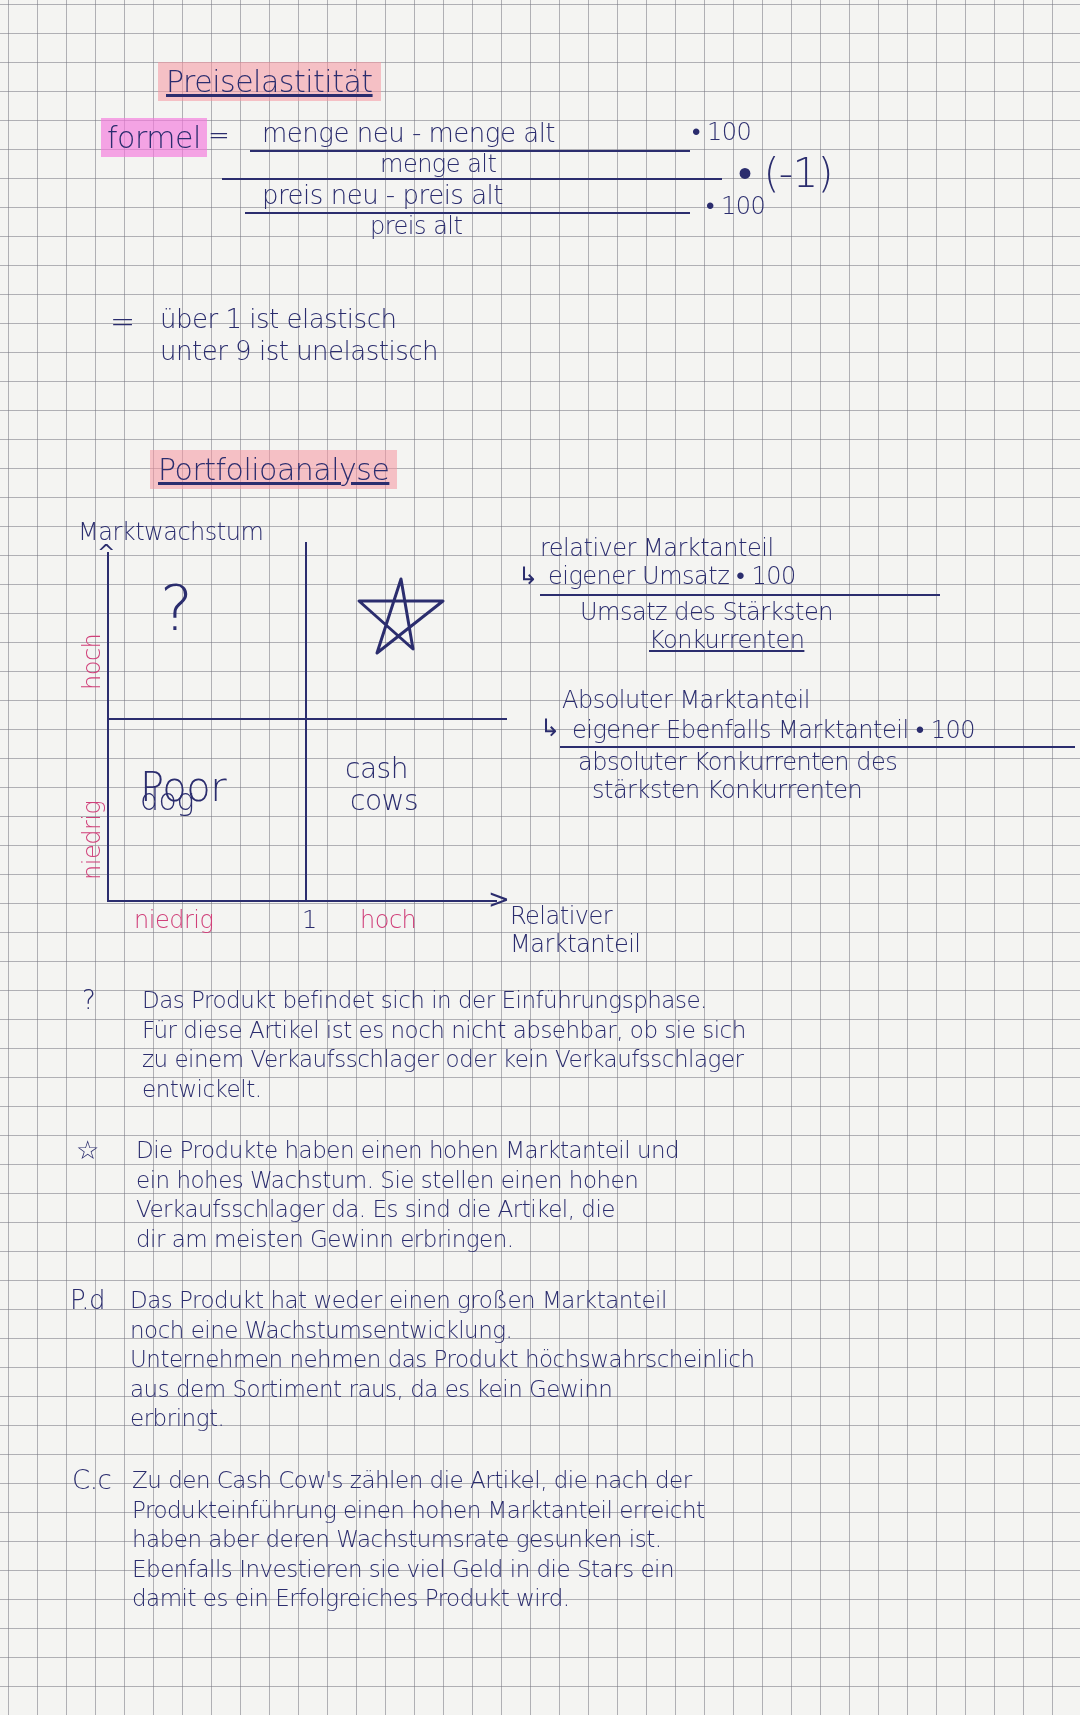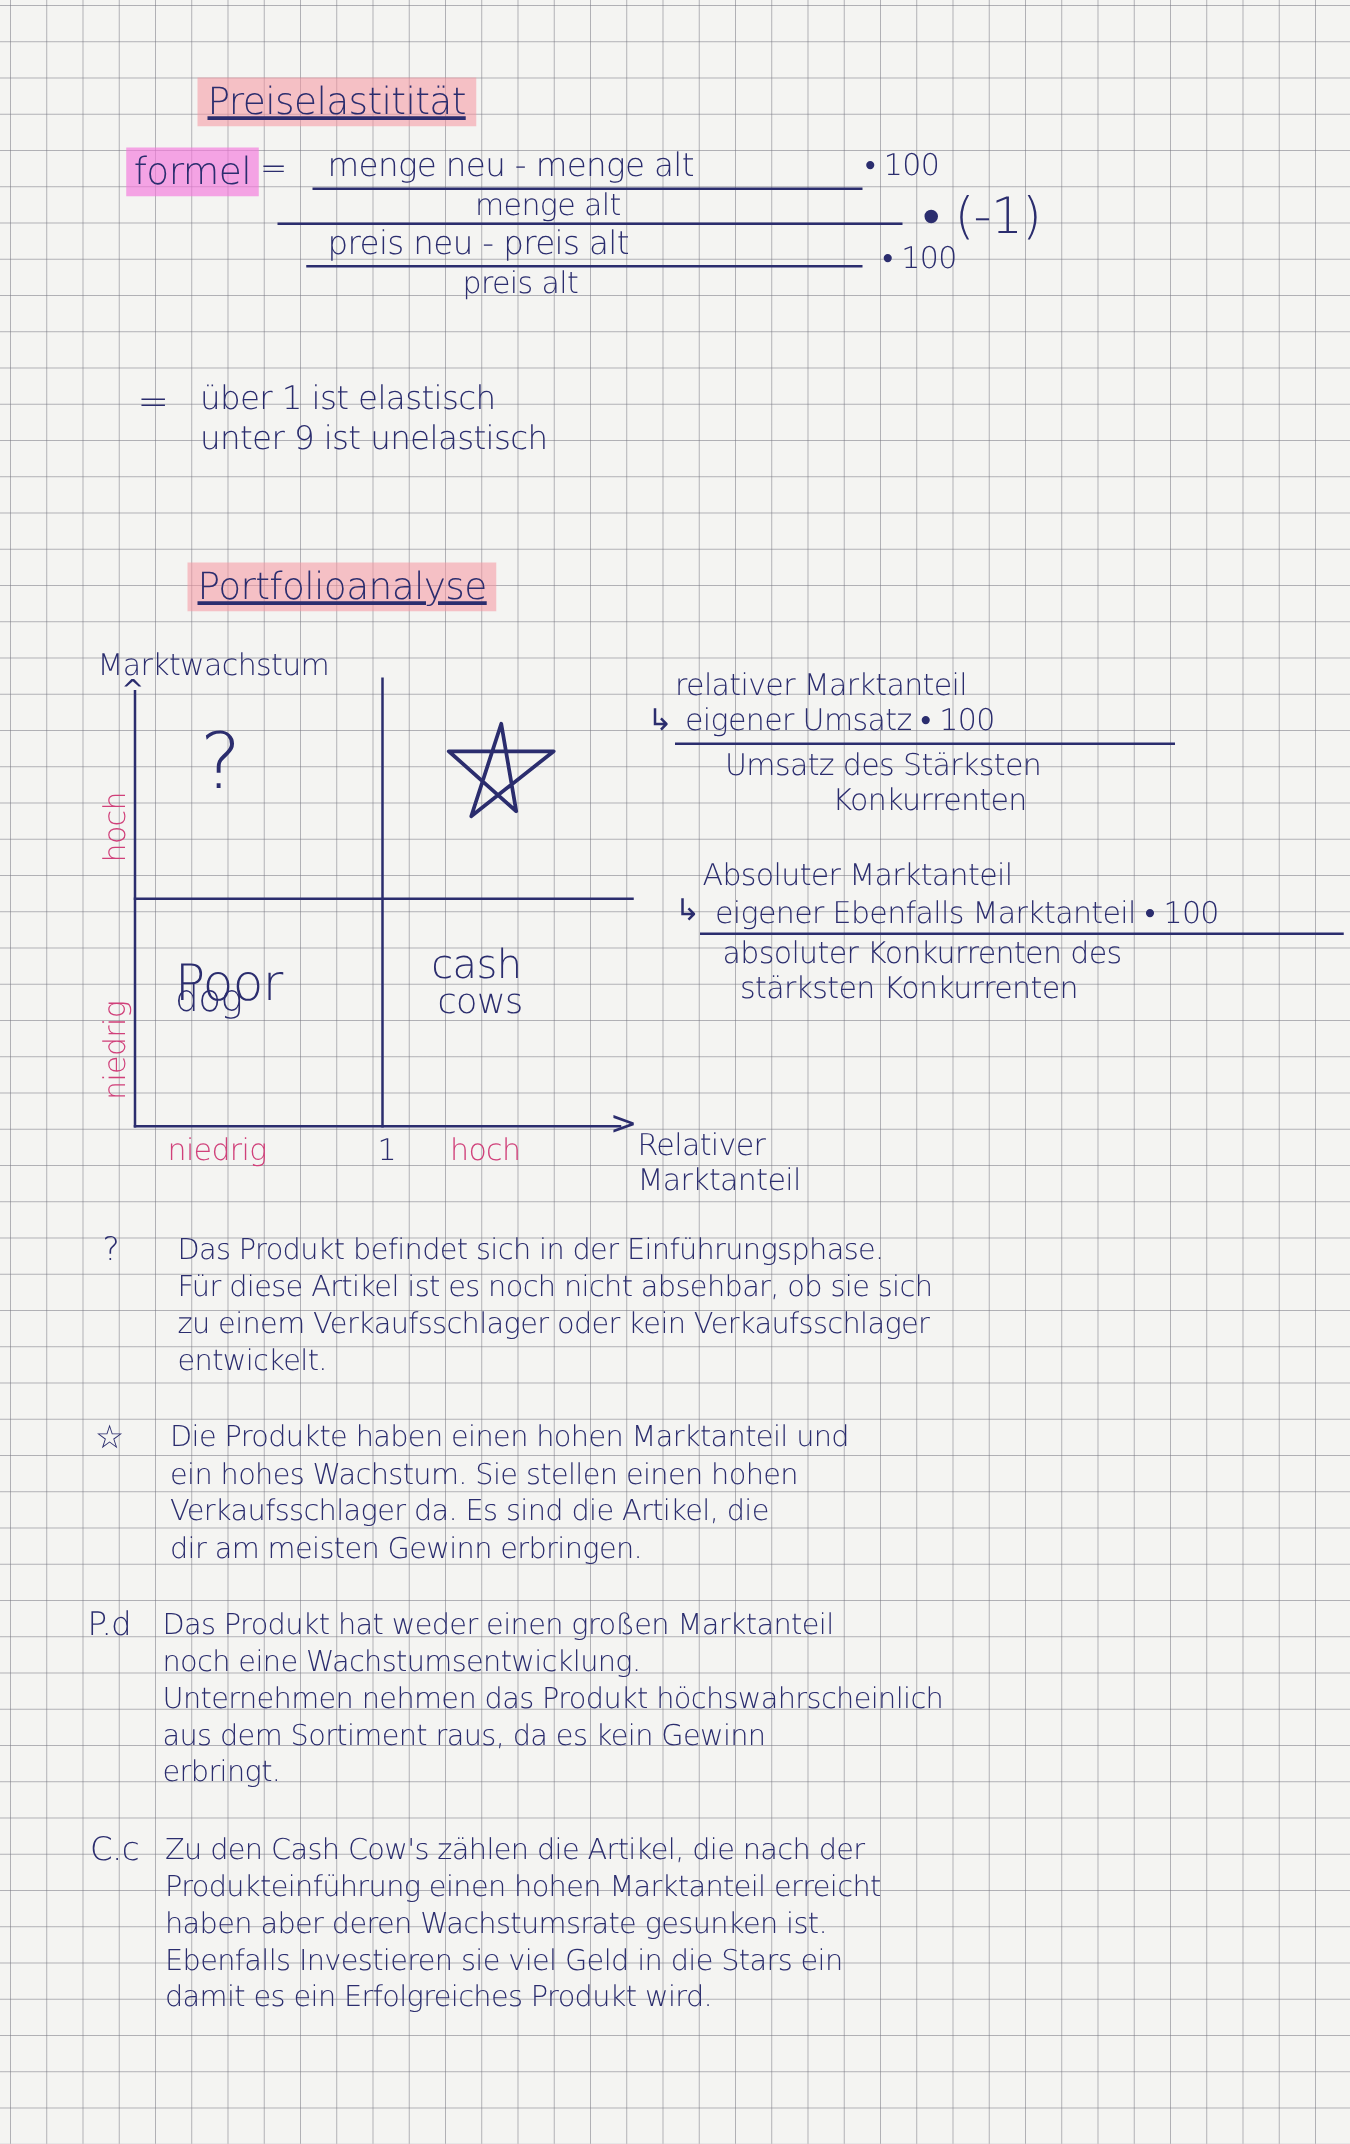--- a/index.html
+++ b/index.html
@@ -80,30 +80,30 @@
   <div class="abs hand ink t22" style="left:510px; top:930px;">Marktanteil</div>
 
   <div class="abs hand ink" style="left:160px; top:572px; font-size:62px;">?</div>
   <div class="abs ink" style="left:355px; top:575px;">
     <svg width="92" height="84" viewBox="0 0 92 84">
       <polygon points="46,4 58,74 4,26 88,26 22,78" fill="none" stroke="#2b2d6e" stroke-width="3" stroke-linejoin="round"></polygon>
     </svg>
   </div>
   <div class="abs hand ink t26" style="left:140px; top:764px; font-size:40px;">Poor</div>
   <div class="abs hand ink t26" style="left:140px; top:782px; font-size:30px;">dog</div>
-  <div class="abs hand ink t26" style="left:345px; top:752px; font-size:32px;">cash</div>
+  <div class="abs hand ink t26" style="left:345px; top:752px; font-size:28px;">cash</div>
   <div class="abs hand ink t26" style="left:350px; top:784px; font-size:28px;">cows</div>
 </div>
 
 <div class="abs hand ink t24" style="left:540px; top:534px;">relativer Marktanteil</div>
 <div class="abs hand ink t24" style="left:518px; top:562px;">↳</div>
 <div class="abs hand ink t24" style="left:548px; top:562px;">eigener Umsatz • 100</div>
 <div class="line" style="left:540px; top:594px; width:400px;"></div>
 <div class="abs hand ink t22" style="left:580px; top:598px;">Umsatz des Stärksten</div>
-<div class="abs hand ink t22" style="left:666px; top:626px;">Konkurrenten</div>
+<div class="abs hand ink t22" style="left:649px; top:626px;text-decoration:underline;">Konkurrenten</div>
 
 <div class="abs hand ink t24" style="left:562px; top:686px;">Absoluter Marktanteil</div>
 <div class="abs hand ink t24" style="left:540px; top:714px;">↳</div>
 <div class="abs hand ink t22" style="left:572px; top:716px;">eigener Ebenfalls Marktanteil • 100</div>
 <div class="line" style="left:560px; top:746px; width:515px;"></div>
 <div class="abs hand ink t22" style="left:578px; top:748px;">absoluter Konkurrenten des</div>
 <div class="abs hand ink t22" style="left:592px; top:776px;">stärksten Konkurrenten</div>
 
 <div class="para hand ink" style="left:82px; top:986px; width:980px;">
   <span class="bullet">?</span>

